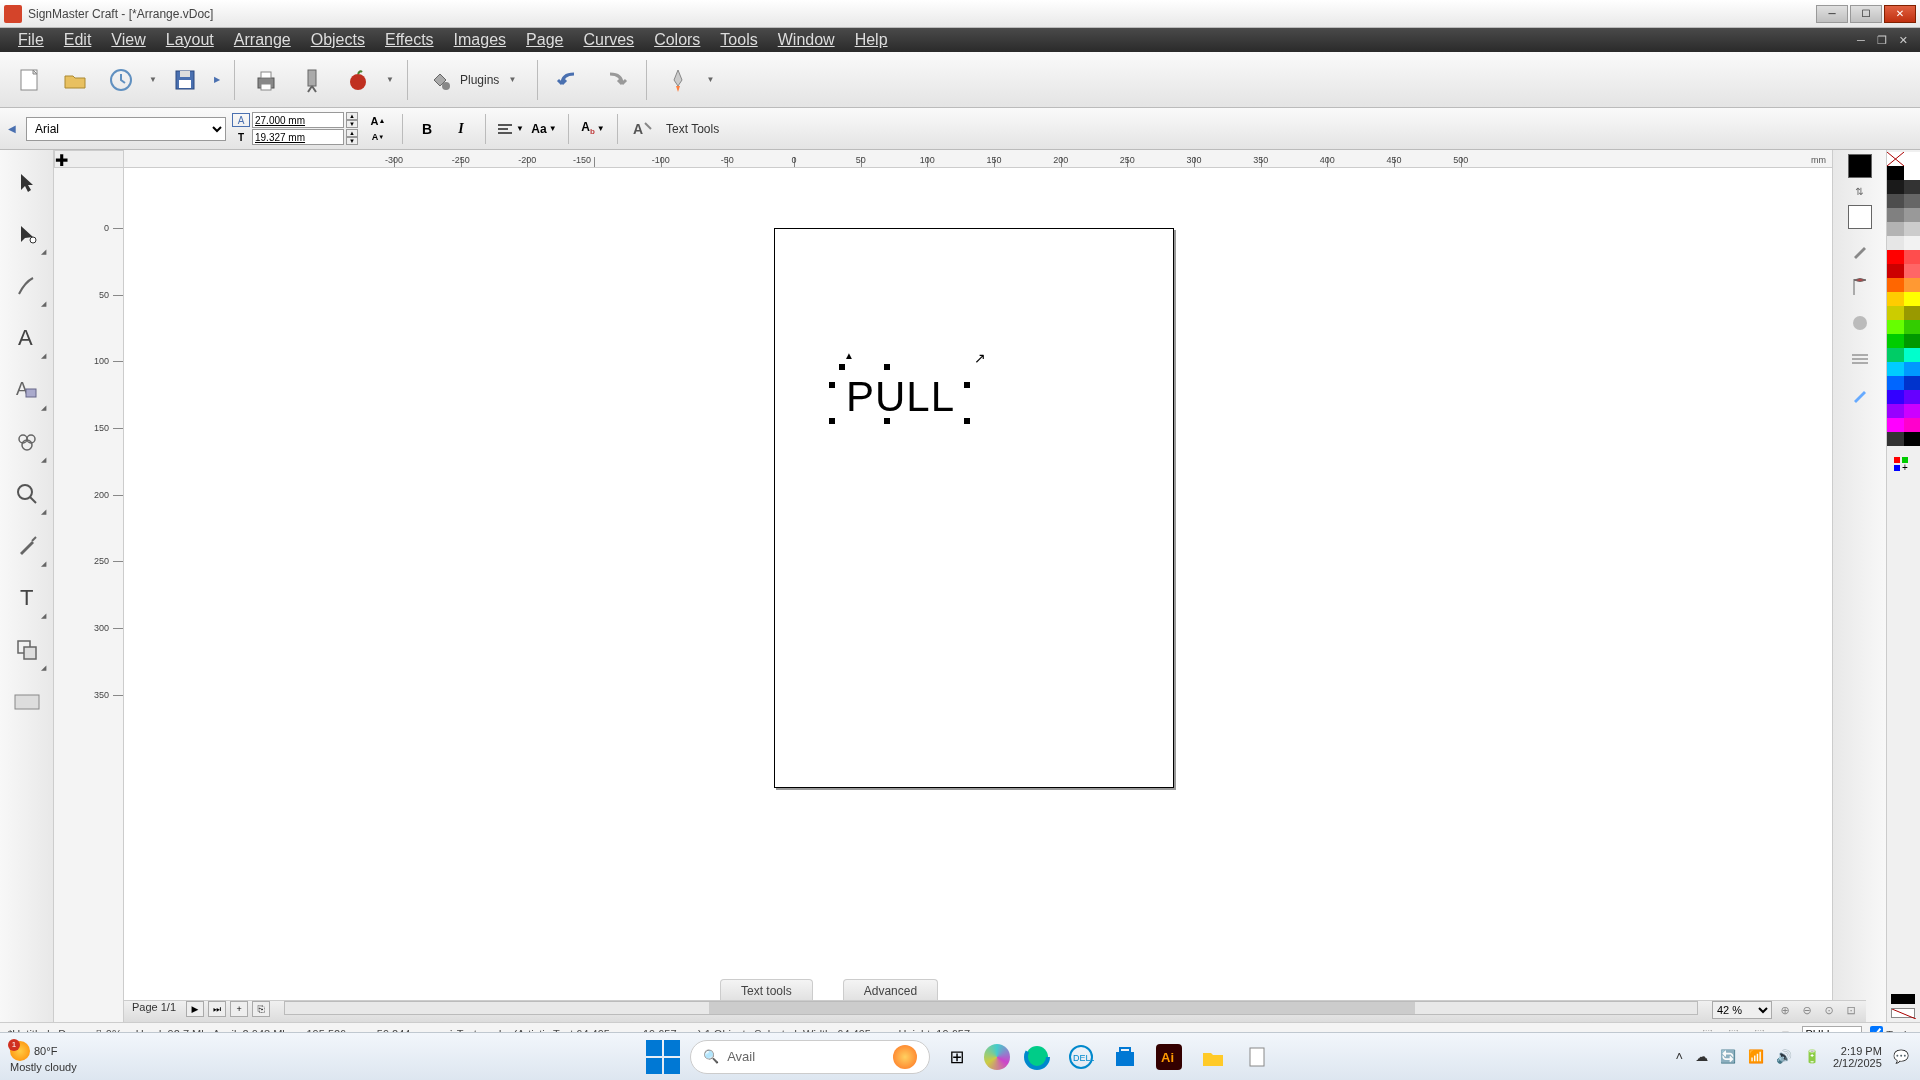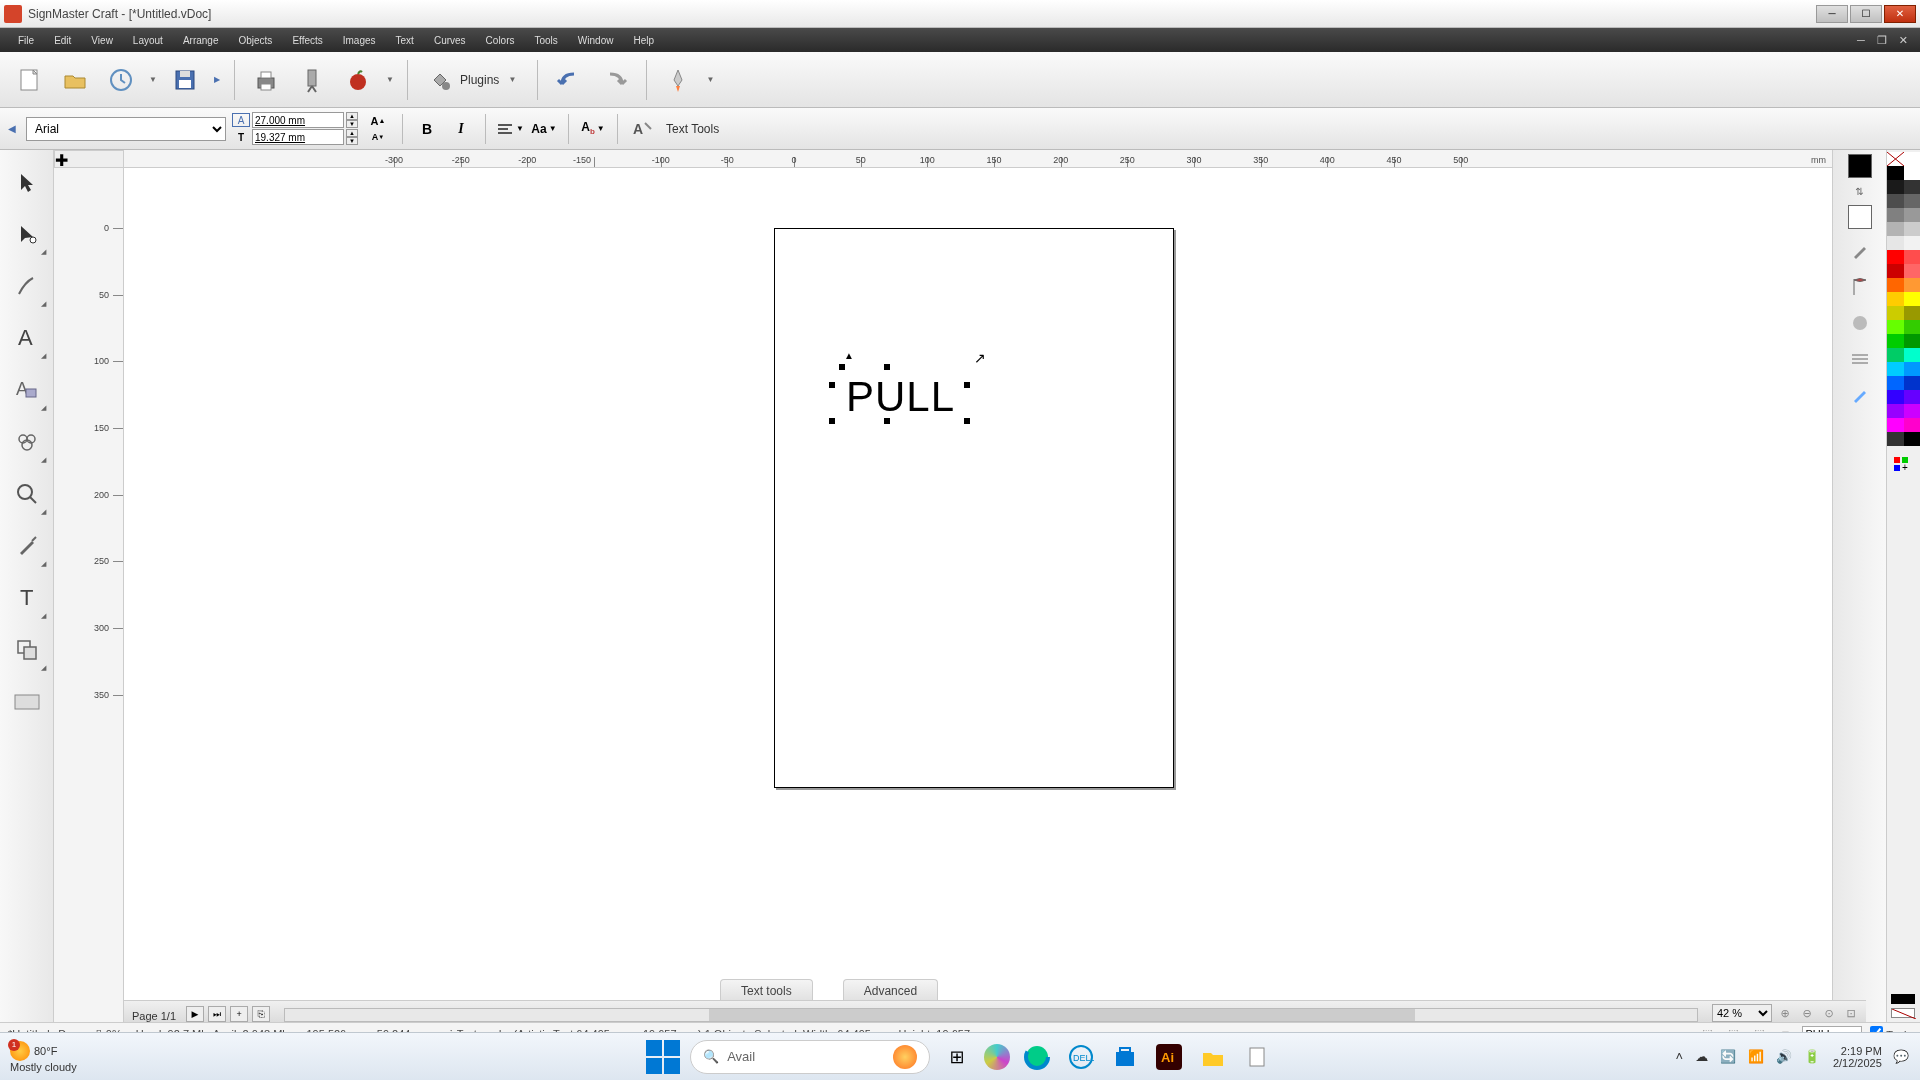--- a/index.html
+++ b/index.html
@@ -10,21 +10,21 @@
 .titlebar-icon { width: 18px; height: 18px; background: #d4442a; border-radius: 2px; margin-right: 6px; }
 .titlebar-text { font-size: 12px; color: #444; flex: 1; }
 .win-controls { display: flex; gap: 2px; }
 .win-btn { width: 32px; height: 18px; display: flex; align-items: center; justify-content: center; font-size: 10px; cursor: pointer; }
 .win-min { background: linear-gradient(#e0e0e0,#c0c0c0); border: 1px solid #999; }
 .win-max { background: linear-gradient(#e0e0e0,#c0c0c0); border: 1px solid #999; }
 .win-close { background: linear-gradient(#e06040,#c03010); border: 1px solid #802000; color: #fff; }
 
 
 .menubar { height: 24px; background: linear-gradient(#4a4a4a,#2a2a2a); display: flex; align-items: center; padding: 0 8px; }
-.menuitem { color: #ddd; font-size: 10px; padding: 3px 10px; cursor: pointer; }
+.menuitem { color: #ddd; font-size: 16px; padding: 3px 10px; cursor: pointer; text-decoration: underline; }
 .menubar-right { margin-left: auto; display: flex; gap: 4px; }
 .menubar-right span { color: #ccc; font-size: 11px; cursor: pointer; padding: 0 4px; }
 
 
 .main-toolbar { height: 56px; background: linear-gradient(#fafafa,#e4e4e4); border-bottom: 1px solid #bbb; display: flex; align-items: center; padding: 0 8px; gap: 4px; }
 .tb-btn { width: 42px; height: 42px; display: flex; align-items: center; justify-content: center; cursor: pointer; border-radius: 3px; }
 .tb-sep { width: 1px; height: 40px; background: #bbb; margin: 0 6px; }
 .tb-dropdown-arrow { width: 14px; display: flex; align-items: center; justify-content: center; font-size: 8px; color: #666; cursor: pointer; }
 .plugins-group { display: flex; align-items: center; gap: 6px; padding: 0 8px; }
 .plugins-text { font-size: 12px; color: #333; }
@@ -72,21 +72,21 @@
 
 .color-palette { width: 34px; background: #f0f0f0; border-left: 1px solid #ccc; display: flex; flex-direction: column; padding-top: 2px; }
 .pal-row { display: flex; }
 .pal-cell { width: 17px; height: 14px; cursor: pointer; }
 
 
 .bottom-tabs { position: absolute; left: 720px; bottom: 78px; display: flex; gap: 30px; }
 .btab { font-size: 12px; color: #444; padding: 4px 20px; background: linear-gradient(#f4f4f4,#e0e0e0); border: 1px solid #ccc; border-bottom: none; border-radius: 4px 4px 0 0; cursor: pointer; }
 
 
-.pagenav { position: absolute; bottom: 58px; left: 54px; right: 54px; height: 22px; background: linear-gradient(#f0f0f0,#dcdcdc); border-top: 1px solid #ccc; display: flex; align-items: flex-end; padding: 0 6px; gap: 4px; }
+.pagenav { position: absolute; bottom: 58px; left: 54px; right: 54px; height: 22px; background: linear-gradient(#f0f0f0,#dcdcdc); border-top: 1px solid #ccc; display: flex; align-items: flex-start; padding: 0 6px; gap: 4px; }
 .pn-btn { width: 18px; height: 16px; border: 1px solid #aaa; background: #eee; font-size: 9px; display: flex; align-items: center; justify-content: center; cursor: pointer; }
 .pn-text { font-size: 11px; color: #333; padding: 0 6px; }
 .pn-scroll { flex: 1; height: 14px; background: #e8e8e8; border: 1px solid #bbb; margin: 0 10px; position: relative; }
 .pn-thumb { position: absolute; left: 30%; width: 50%; height: 100%; background: #ccc; }
 .zoom-sel { width: 60px; height: 18px; border: 1px solid #aaa; font-size: 11px; }
 .nav-icon { width: 18px; height: 18px; display: flex; align-items: center; justify-content: center; font-size: 11px; color: #888; cursor: pointer; }
 
 
 .statusbar { position: absolute; bottom: 36px; left: 0; right: 0; height: 22px; background: #f4f4f4; border-top: 1px solid #ccc; display: flex; align-items: center; font-size: 11px; color: #444; padding: 0 8px; gap: 18px; }
 .status-seg { display: flex; align-items: center; gap: 4px; }
@@ -109,39 +109,39 @@
 .tray-icon { font-size: 13px; cursor: pointer; }
 
 svg { pointer-events: none; }
 </style>
 </head>
 <body>
 
 <div class="titlebar">
   <div class="titlebar-icon"></div>
   <span class="titlebar-text">
-    <span>SignMaster Craft</span> - <span>[*Untitled.vDoc]</span>
+    <span>SignMaster Craft</span> - <span>[*Arrange.vDoc]</span>
   </span>
   <div class="win-controls">
     <div class="win-btn win-min">─</div>
     <div class="win-btn win-max">☐</div>
     <div class="win-btn win-close">✕</div>
   </div>
 </div>
 
 <div class="menubar">
   <span class="menuitem">File</span>
   <span class="menuitem">Edit</span>
   <span class="menuitem">View</span>
   <span class="menuitem">Layout</span>
   <span class="menuitem">Arrange</span>
   <span class="menuitem">Objects</span>
   <span class="menuitem">Effects</span>
   <span class="menuitem">Images</span>
-  <span class="menuitem">Text</span>
+  <span class="menuitem">Page</span>
   <span class="menuitem">Curves</span>
   <span class="menuitem">Colors</span>
   <span class="menuitem">Tools</span>
   <span class="menuitem">Window</span>
   <span class="menuitem">Help</span>
   <div class="menubar-right">
     <span>─</span>
     <span>❐</span>
     <span>✕</span>
   </div>

